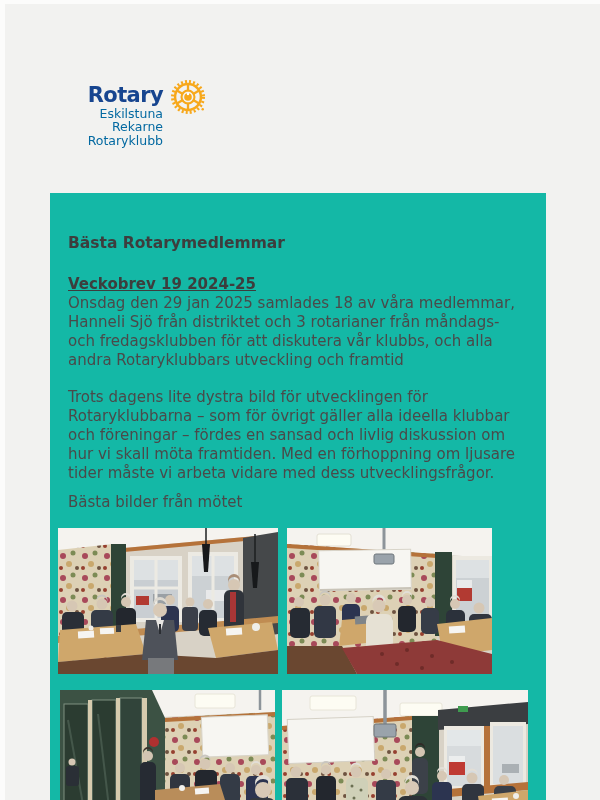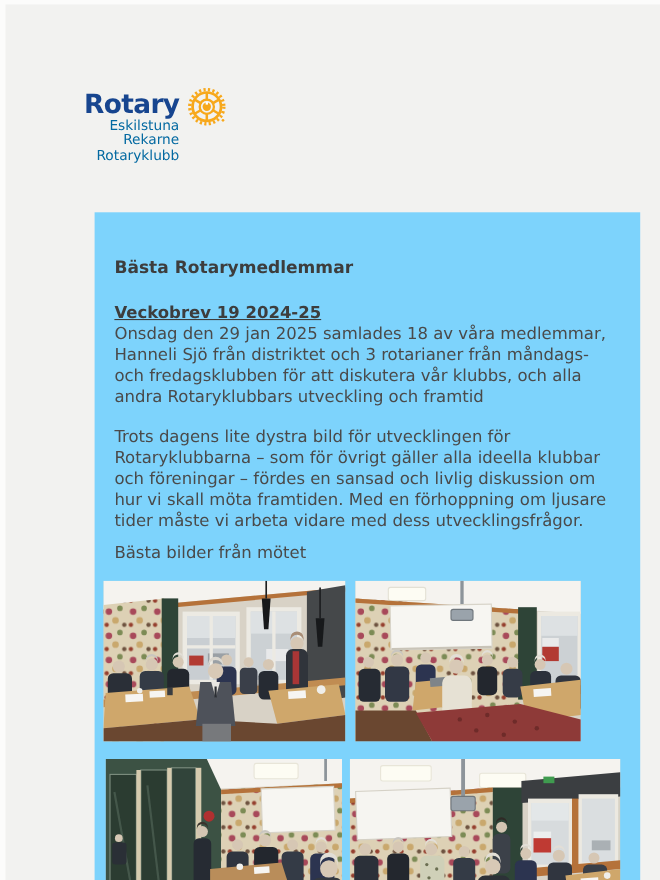--- a/index.html
+++ b/index.html
@@ -8,25 +8,25 @@
     background:#fcfcfb;
     font-family:"DejaVu Sans","Liberation Sans",sans-serif;
   }
   .canvas{position:relative;width:600px;height:800px;overflow:hidden;}
   .page-bg{position:absolute;left:5px;top:4px;width:595px;height:796px;background:#f2f2f0;}
 
   
   .logo{position:absolute;left:53px;top:78px;width:154px;height:58px;}
   .wheel{position:absolute;right:0;top:0;width:38px;height:38px;}
   .logo-text{position:absolute;right:44px;top:6px;width:112px;text-align:right;}
-  .brand{color:#17458f;font-weight:bold;font-size:24px;line-height:22px;letter-spacing:-0.6px;}
+  .brand{color:#17458f;font-weight:bold;font-size:21px;line-height:22px;letter-spacing:-0.6px;}
   .org{color:#0369a1;font-size:12.5px;line-height:12.5px;margin-top:2px;}
 
   
-  .card{position:absolute;left:50px;top:193px;width:496px;height:607px;background:#7dd3fc;margin-left:36px;}
+  .card{position:absolute;left:50px;top:193px;width:496px;height:607px;background:#14b8a6;}
   .card-text{padding:41px 18px 0 18px;color:#4a4a4a;font-size:15px;line-height:19px;}
   .greeting{font-weight:bold;color:#3d3d3d;font-size:15.5px;}
   .vecko-block{margin-top:22px;}
   .vecko-title{font-weight:bold;color:#3d3d3d;text-decoration:underline;}
   .para2{margin-top:18px;}
   .caption{margin-top:10px;}
 
   
   .photo-rows{margin-top:16px;padding-left:8px;}
   .photo-row{display:flex;align-items:flex-start;}

